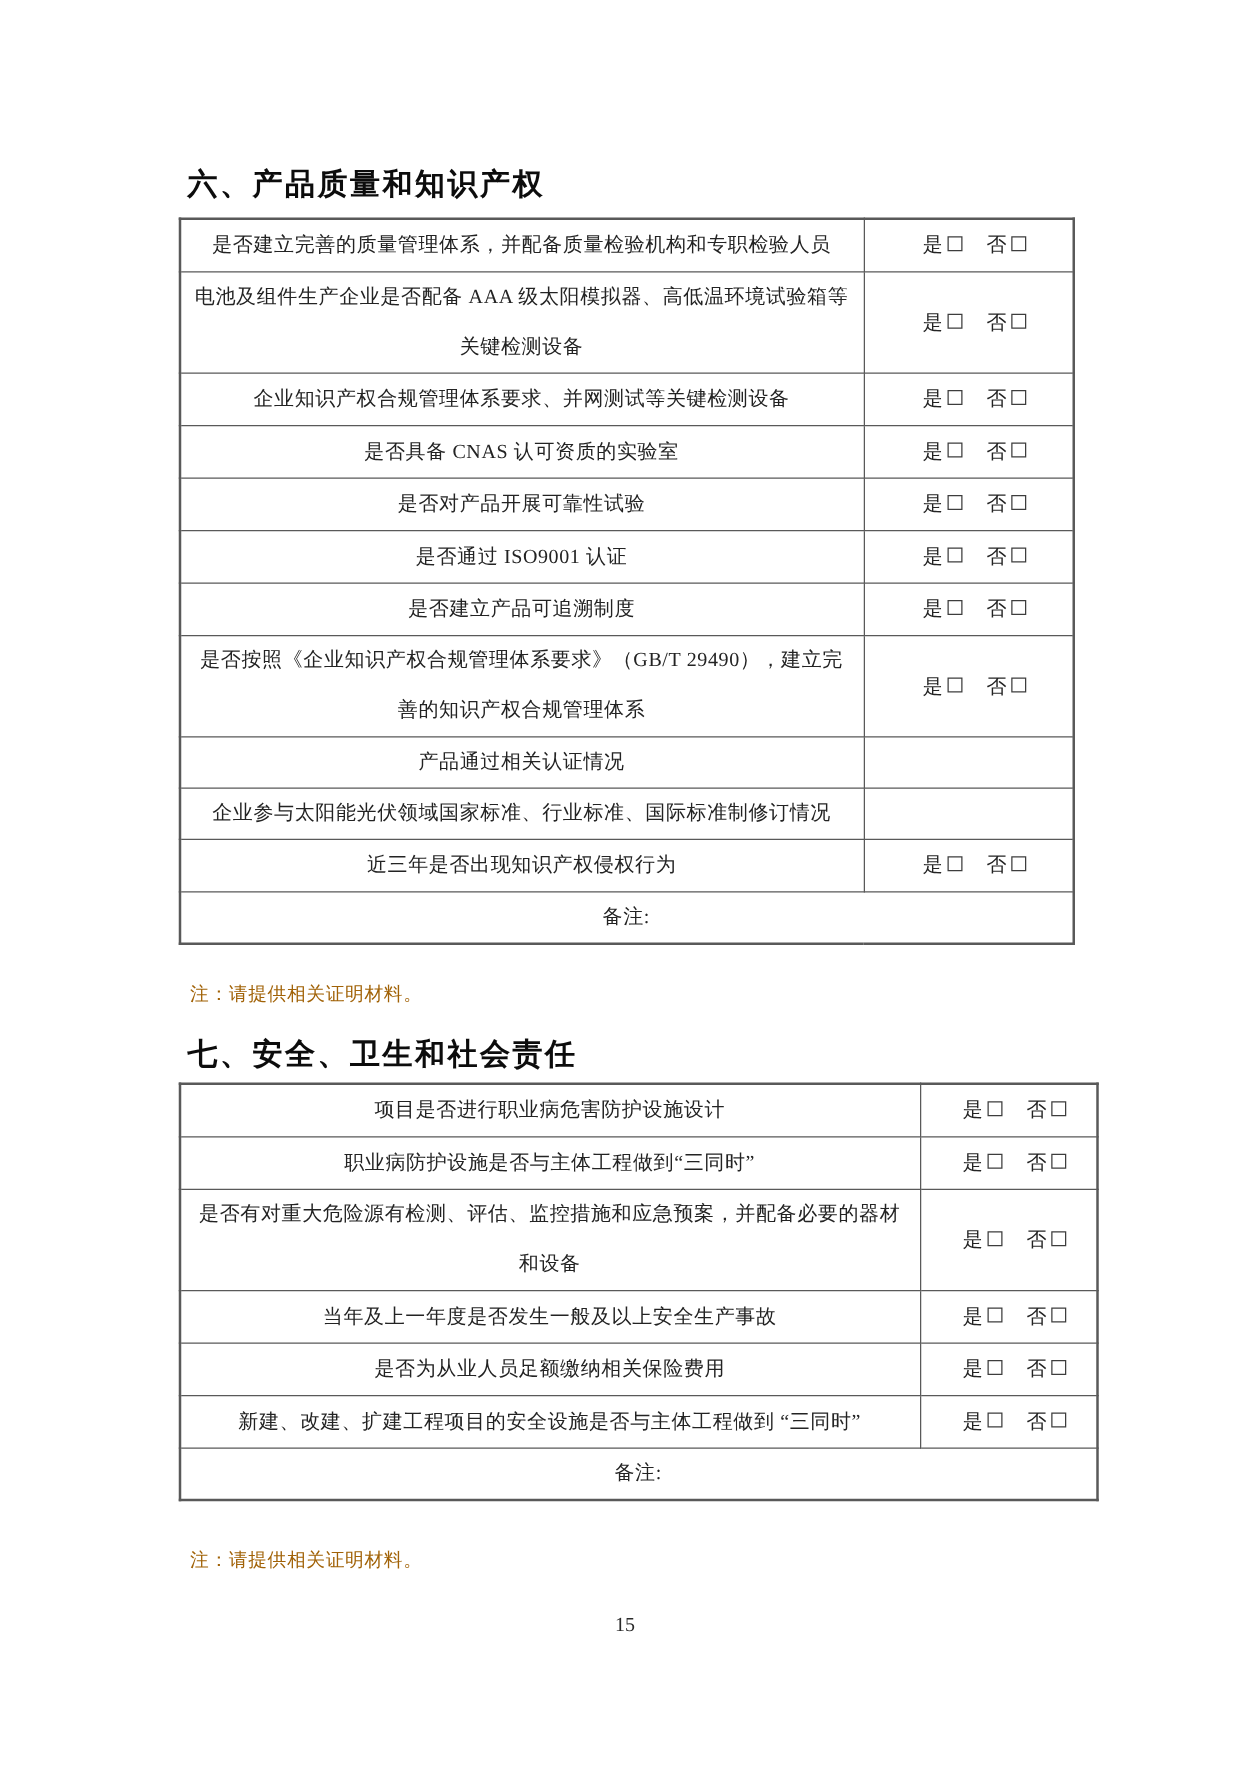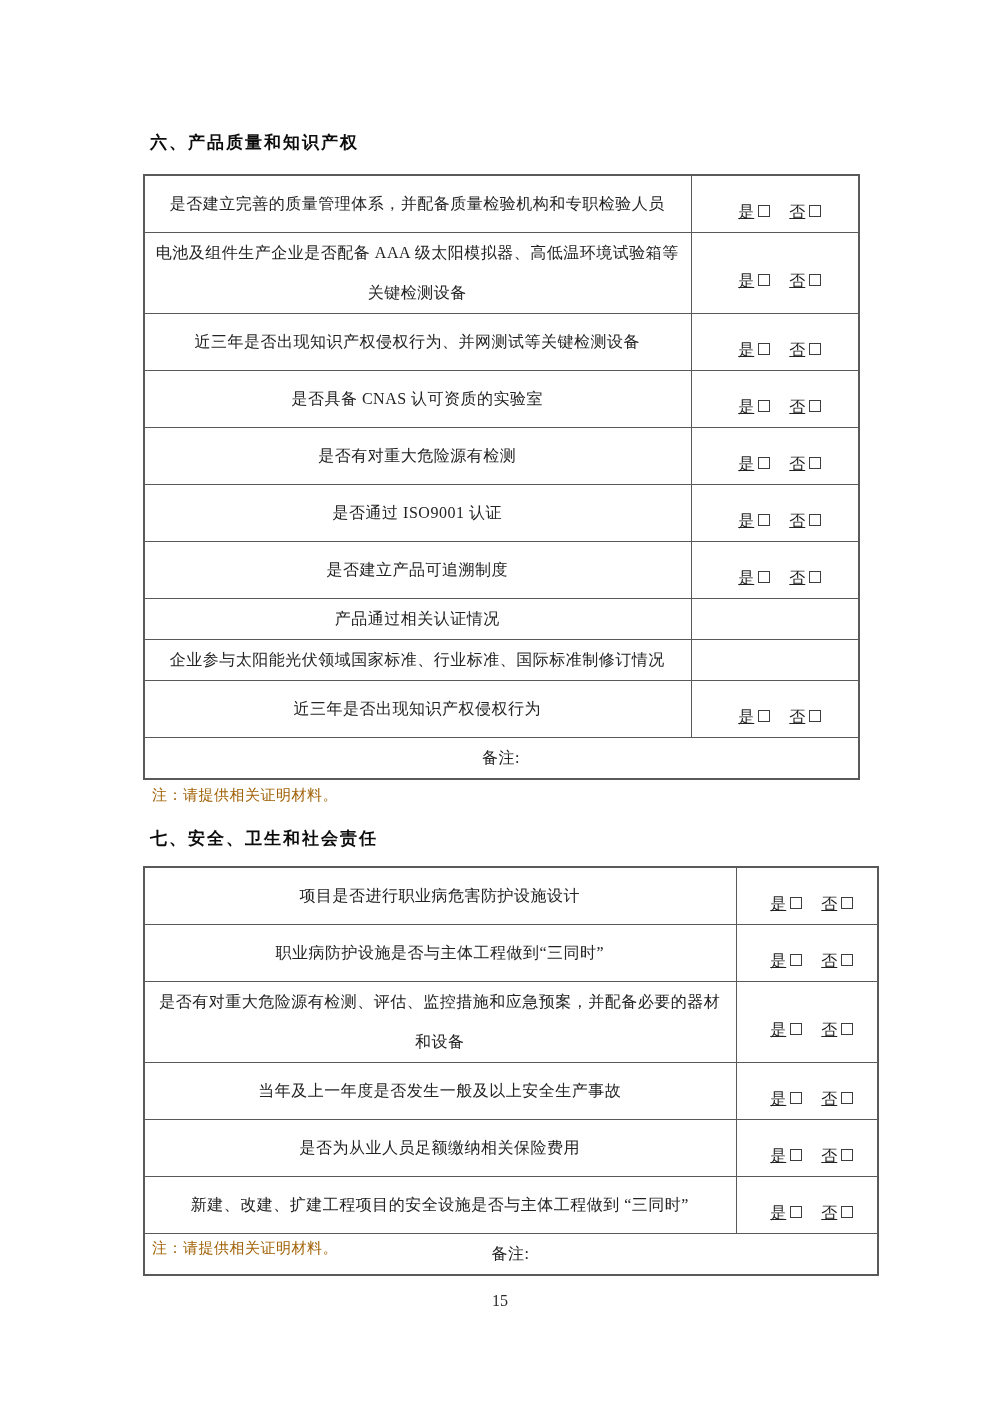--- a/index.html
+++ b/index.html
@@ -9,21 +9,21 @@
     position: relative;
     font-family: "Liberation Serif", "DejaVu Serif", serif;
     color: #1f1f1f;
     overflow: hidden;
   }
   .abs { position: absolute; }
 
   .section-title {
     font-family: "Liberation Sans", "DejaVu Sans", sans-serif;
     font-weight: 700;
-    font-size: 17px;
+    font-size: 24px;
     letter-spacing: 2px;
     color: #0c0c0c;
     white-space: nowrap;
   }
   #title1 { left: 150px; top: 131px; }
   #title2 { left: 150px; top: 827px; }
 
   table.form-table {
     border-collapse: collapse;
     table-layout: fixed;
@@ -34,21 +34,21 @@
 
   .form-table td {
     border: 1px solid #595959;
     font-size: 16px;
     line-height: 40px;
     vertical-align: middle;
     color: #232323;
     text-align: center;
   }
   .form-table td.q      { padding: 0 10px 0 9px; letter-spacing: 0.5px; }
-  .form-table td.a      { padding: 16px 2px 0 12px; white-space: nowrap; text-decoration: underline; }
+  .form-table td.a      { padding: 1px 2px 0 12px; white-space: nowrap; }
   .form-table td.remark { padding: 0 10px 0 9px; letter-spacing: 0.5px; }
 
   #table1 col.c1 { width: 547px; }
   #table1 col.c2 { width: 168px; }
   #table2 col.c1 { width: 592px; }
   #table2 col.c2 { width: 142px; }
 
   .yn-group { white-space: nowrap; }
   .yn-group + .yn-group { margin-left: 19px; }
   .checkbox {
@@ -88,37 +88,41 @@
   <tbody>
     <tr>
         <td class="q">是否建立完善的质量管理体系，并配备质量检验机构和专职检验人员</td>
         <td class="a"><span class="yn-group"><span>是</span><span class="checkbox"></span></span><span class="yn-group"><span>否</span><span class="checkbox"></span></span></td>
       </tr>
     <tr>
         <td class="q">电池及组件生产企业是否配备 AAA 级太阳模拟器、高低温环境试验箱等关键检测设备</td>
         <td class="a"><span class="yn-group"><span>是</span><span class="checkbox"></span></span><span class="yn-group"><span>否</span><span class="checkbox"></span></span></td>
       </tr>
     <tr>
-        <td class="q">近三年是否出现知识产权侵权行为、并网测试等关键检测设备</td>
+        <td class="q">企业知识产权合规管理体系要求、并网测试等关键检测设备</td>
         <td class="a"><span class="yn-group"><span>是</span><span class="checkbox"></span></span><span class="yn-group"><span>否</span><span class="checkbox"></span></span></td>
       </tr>
     <tr>
         <td class="q">是否具备 CNAS 认可资质的实验室</td>
         <td class="a"><span class="yn-group"><span>是</span><span class="checkbox"></span></span><span class="yn-group"><span>否</span><span class="checkbox"></span></span></td>
       </tr>
     <tr>
-        <td class="q">是否有对重大危险源有检测</td>
+        <td class="q">是否对产品开展可靠性试验</td>
         <td class="a"><span class="yn-group"><span>是</span><span class="checkbox"></span></span><span class="yn-group"><span>否</span><span class="checkbox"></span></span></td>
       </tr>
     <tr>
         <td class="q">是否通过 ISO9001 认证</td>
         <td class="a"><span class="yn-group"><span>是</span><span class="checkbox"></span></span><span class="yn-group"><span>否</span><span class="checkbox"></span></span></td>
       </tr>
     <tr>
         <td class="q">是否建立产品可追溯制度</td>
+        <td class="a"><span class="yn-group"><span>是</span><span class="checkbox"></span></span><span class="yn-group"><span>否</span><span class="checkbox"></span></span></td>
+      </tr>
+    <tr>
+        <td class="q">是否按照《企业知识产权合规管理体系要求》（GB/T 29490），建立完善的知识产权合规管理体系</td>
         <td class="a"><span class="yn-group"><span>是</span><span class="checkbox"></span></span><span class="yn-group"><span>否</span><span class="checkbox"></span></span></td>
       </tr>
     <tr>
         <td class="q">产品通过相关认证情况</td>
         <td class="a"></td>
       </tr>
     <tr>
         <td class="q">企业参与太阳能光伏领域国家标准、行业标准、国际标准制修订情况</td>
         <td class="a"></td>
       </tr>

